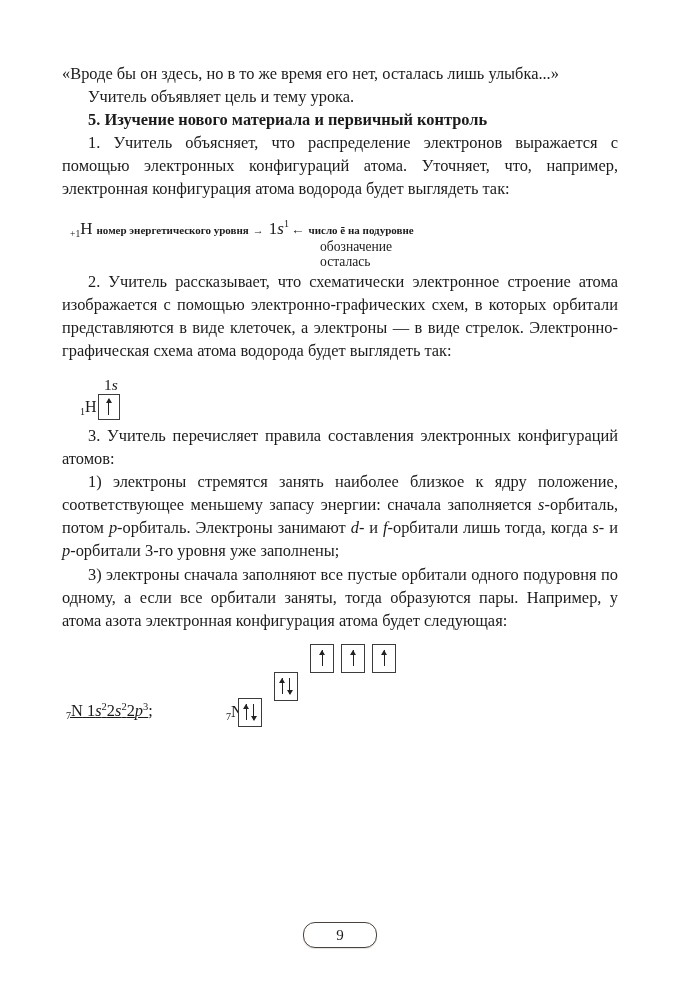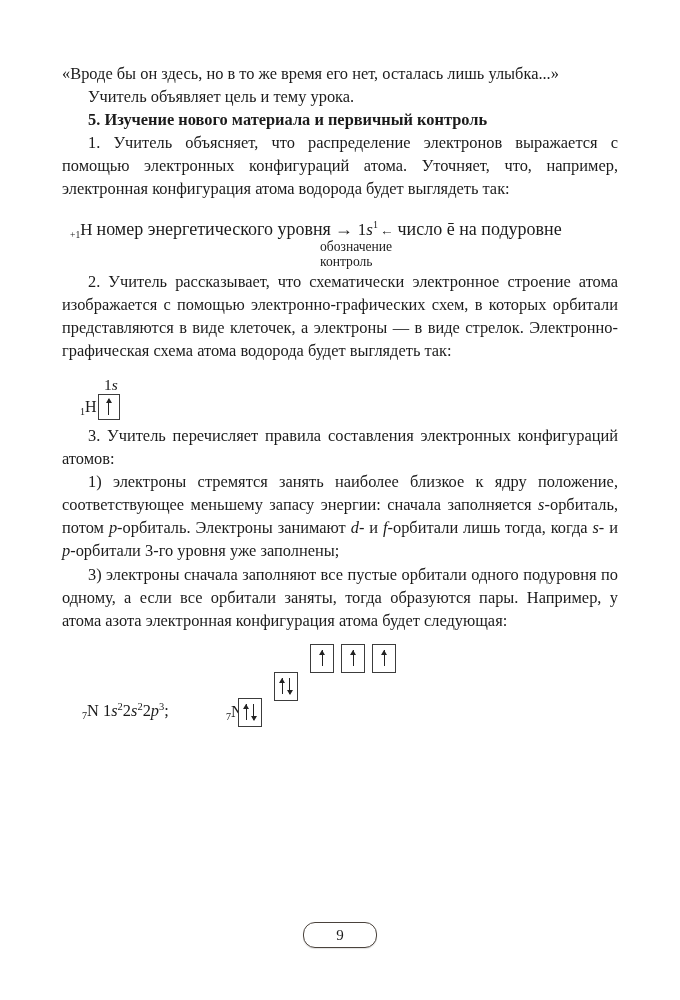--- a/index.html
+++ b/index.html
@@ -67,21 +67,21 @@
   .sub-pre {
     font-size: 9.6px;
     vertical-align: baseline;
     position: relative;
     top: 3px;
     letter-spacing: 0;
   }
   .elem {
     font-size: 17px;
   }
-  .fl-text { font-size: 18px; margin-left: 4px; }
+  .fl-text { font-size: 11px; margin-left: 4px; font-weight: bold; }
   .orb {
     font-size: 17px;
     margin-left: 5px;
   }
   .orb .osub { font-style: italic; }
   .sup {
     font-size: 10px;
     vertical-align: super;
     line-height: 0;
   }
@@ -181,24 +181,25 @@
   }
 
   
   .n-block {
     position: relative;
     height: 96px;
     margin-top: 8px;
   }
   .n-config {
     position: absolute;
-    left: 20px;
+    left: 4px;
     top: 61px;
     font-size: 16.4px;
     white-space: nowrap;
+    text-decoration: underline;
   }
   .n-config .n { font-size: 10px; position: relative; top: 3px; }
   .n-config .it { font-style: italic; }
   .n-config .sup2 { font-size: 10.5px; vertical-align: super; line-height: 0; }
 
   .n-diagram {
     position: absolute;
     left: 152px;
     top: 0;
     width: 220px;
@@ -266,21 +267,21 @@
         <span class="sub-pre">+1</span>
           <span class="elem">Н</span>
         <span class="fl-text">номер энергетического уровня</span>
         <span class="fl-text">→</span>
         <span class="orb"><span>1</span><span class="osub">s</span><span class="sup">1</span></span>
         <span class="arrow-left">←</span>
         <span class="fl-text">число ē на подуровне</span>
       </div>
       <div class="formula-line2">
         <div>обозначение</div>
-        <div>контроль</div>
+        <div>осталась</div>
       </div>
     </div>
 
     <p class="para indent">2. Учитель рассказывает, что схематически электронное строе­ние атома изображается с помощью электронно-графических схем, в которых орбитали представляются в виде клеточек, а электроны — в виде стрелок. Электронно-графическая схема атома водорода будет выглядеть так:</p>
 
     <div class="h-diagram">
       <div class="h-label-1s"><span>1</span><span class="it">s</span></div>
       <div class="h-row">
         <span class="atom-label">
             <span class="n">1</span>

